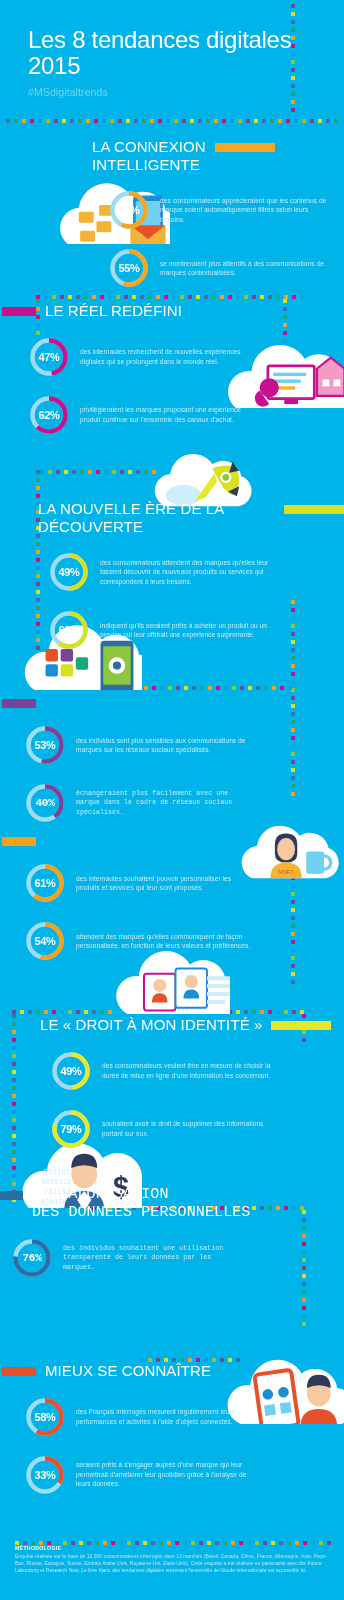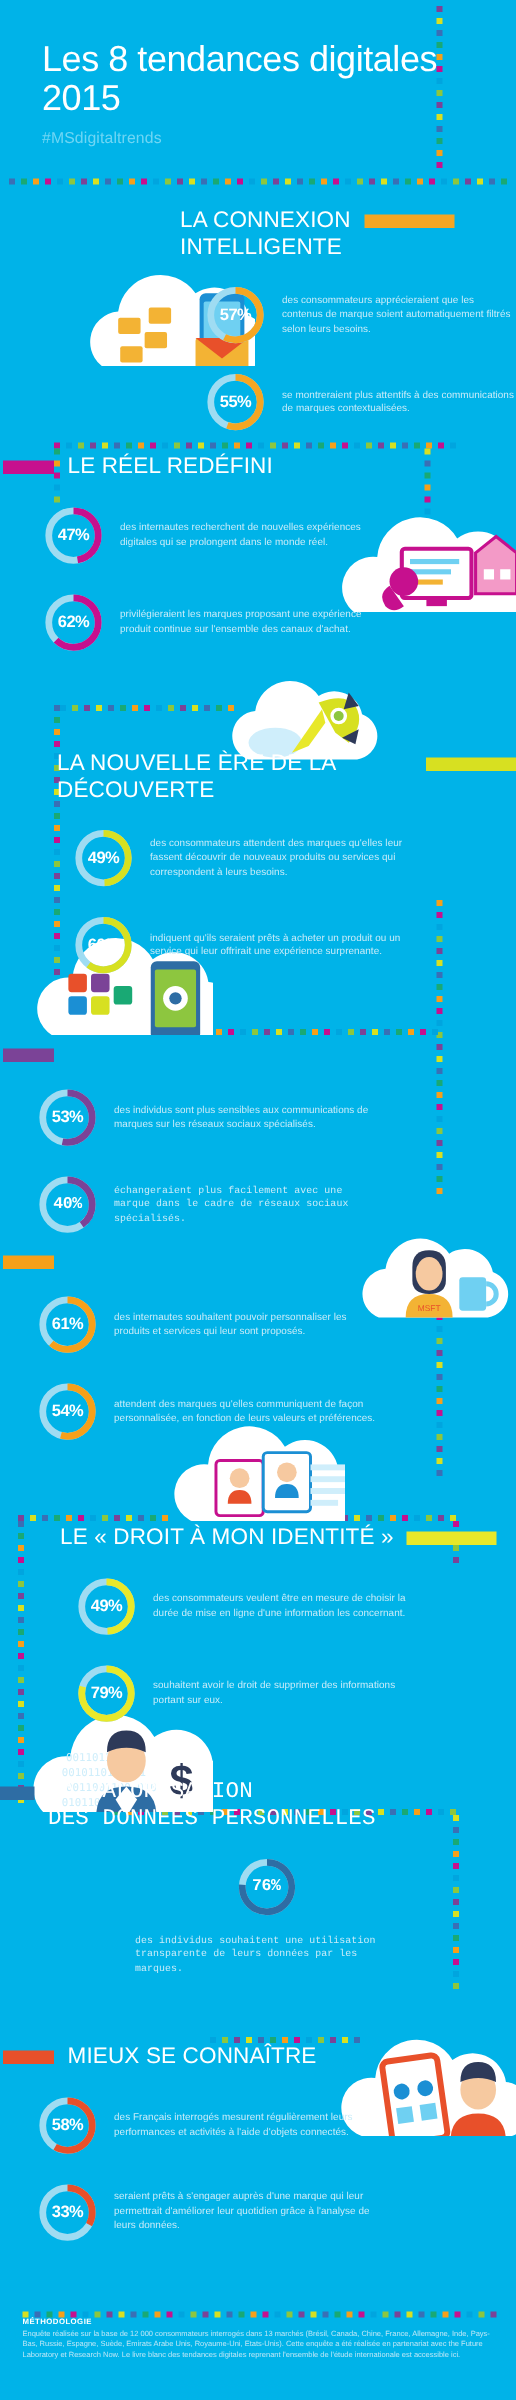--- a/index.html
+++ b/index.html
@@ -592,21 +592,21 @@
               <rect x="40" y="38" width="8" height="8" fill="#6fd0f2"></rect>
             </g>
             <ellipse cx="70" cy="30" rx="9" ry="10" fill="#f6c9a0"></ellipse>
             <path d="M61,26 q0,-10 9,-10 q9,0 9,10 q-9,-4 -18,0 z" fill="#2e3a59"></path>
             <path d="M56,56 q0,-14 14,-14 q14,0 14,14 z" fill="#e8502a"></path>
           </g>
         </svg>
       </div>
     </div>
   <div id="sections-layer">
-      <div class="section" style="top:138px;padding-left:120px;">
+      <div class="section" style="top:138px;padding-left:92px;">
         <div class="sec-head">
           <h2 class="sec-title">LA CONNEXION
 INTELLIGENTE</h2>
           <span class="sec-bar-after" style="background:#f5a623;"></span>
         </div>
         <div class="stat" style="margin-left:16px;">
           <div class="donut">
             <svg width="42" height="42" viewBox="0 0 42 42">
               <circle cx="21" cy="21" r="16.5" fill="none" stroke="#9fdcf2" stroke-width="4.5"></circle>
               <circle cx="21" cy="21" r="16.5" fill="none" stroke="#f5a623" stroke-width="4.5" stroke-dasharray="59.09 44.58" stroke-linecap="butt"></circle>
@@ -753,21 +753,21 @@
           </div>
           <div class="stat-text">souhaitent avoir le droit de supprimer des informations portant sur eux.</div>
         </div>
       </div>
       <div class="section" style="top:1186px;padding-left:1px;font-family:Liberation Mono, monospace;">
         <div class="sec-head">
           <span class="sec-bar" style="background:#2e6da4;margin-left:-12px;"></span>
           <h2 class="sec-title">LA VALORISATION
 DES DONNÉES PERSONNELLES</h2>
         </div>
-        <div class="stat" style="margin-left:10px;flex-direction:column;">
+        <div class="stat" style="margin-left:10px;">
           <div class="donut">
             <svg width="42" height="42" viewBox="0 0 42 42">
               <circle cx="21" cy="21" r="16.5" fill="none" stroke="#9fdcf2" stroke-width="4.5"></circle>
               <circle cx="21" cy="21" r="16.5" fill="none" stroke="#2e6da4" stroke-width="4.5" stroke-dasharray="78.79 24.88" stroke-linecap="butt"></circle>
             </svg>
             <span>76%</span>
           </div>
           <div class="stat-text">des individus souhaitent une utilisation transparente de leurs données par les marques.</div>
         </div>
       </div>

